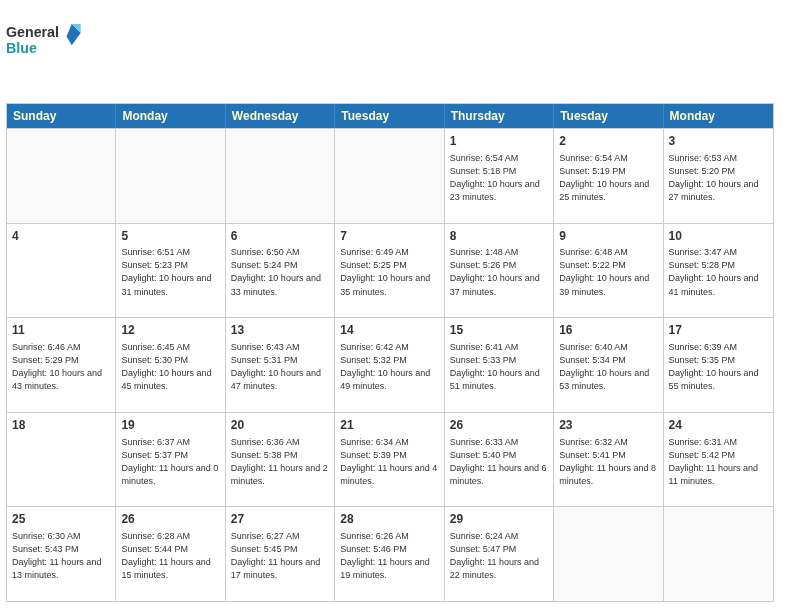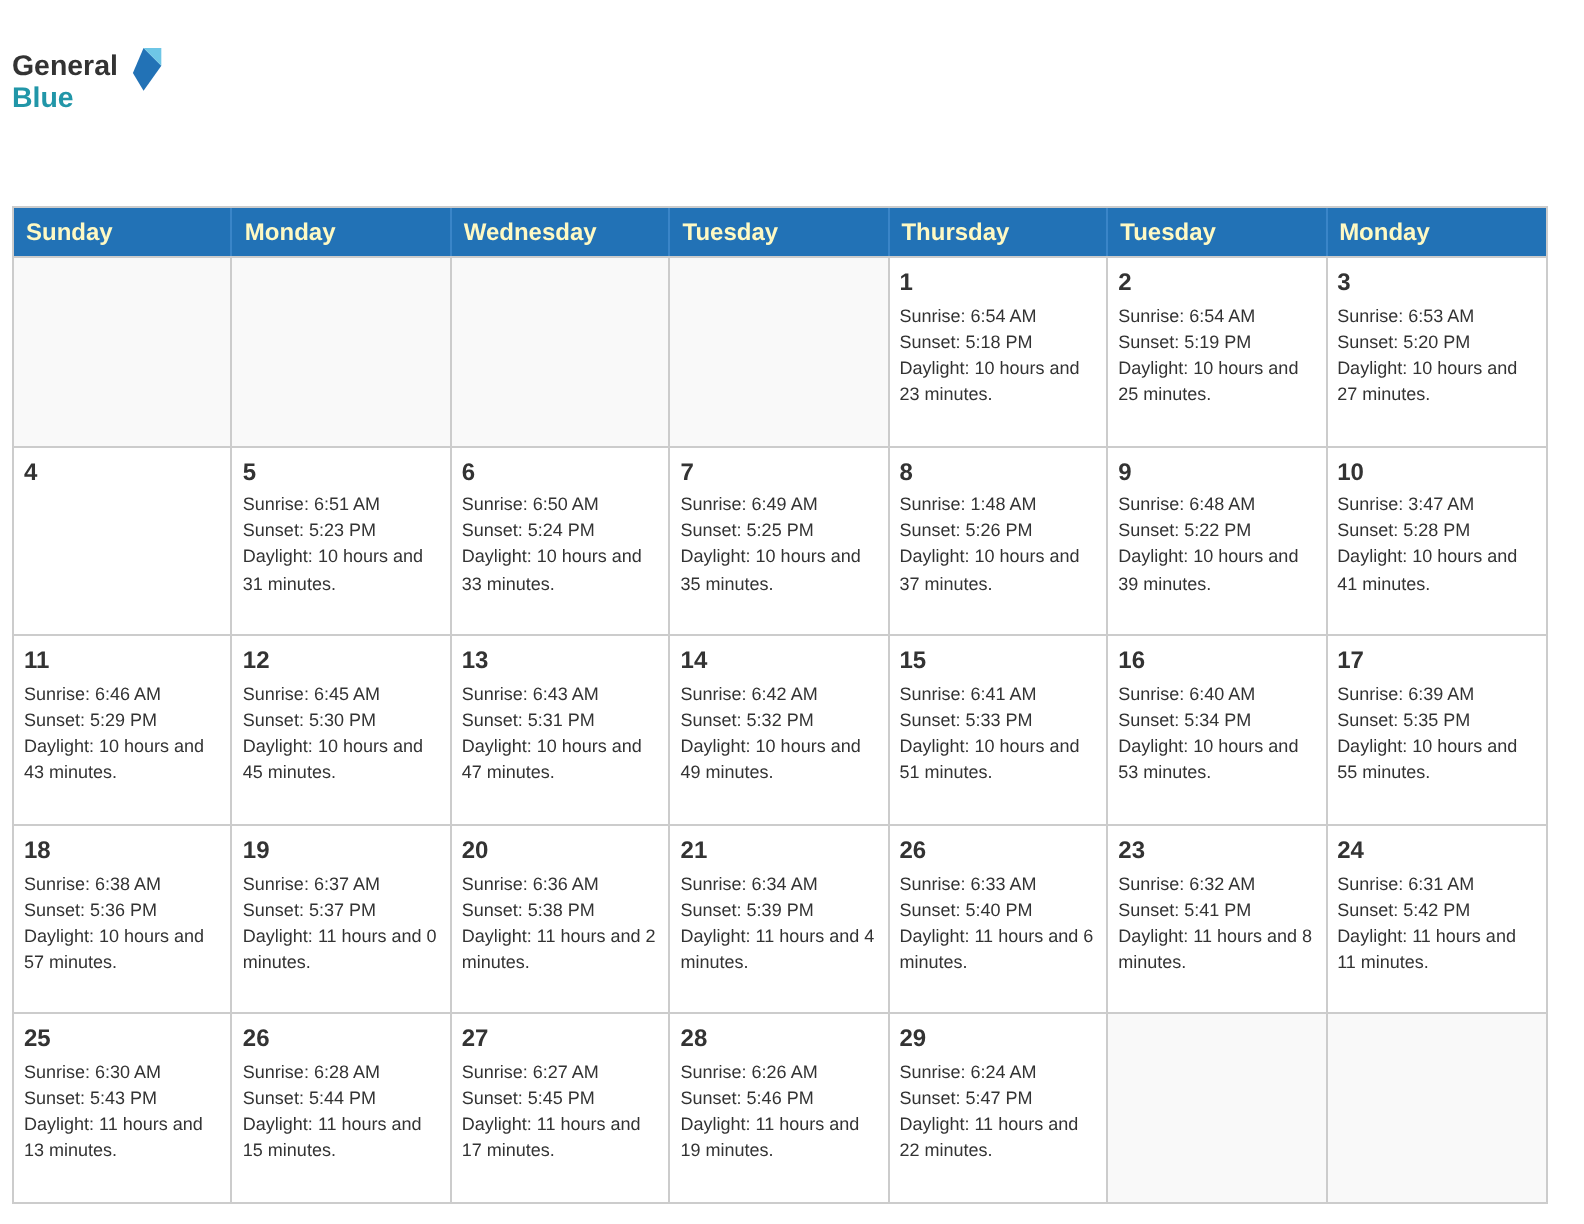--- a/index.html
+++ b/index.html
@@ -247,24 +247,20 @@
             <span class="day-num">17</span>
             <div class="cell-info">Sunrise: 6:39 AM
 Sunset: 5:35 PM
 Daylight: 10 hours
 and 55 minutes.</div>
           </div>
         </div>
         <div class="cal-row">
           <div class="cal-cell">
             <span class="day-num">18</span>
-            <div class="cell-info">Sunrise: 6:38 AM
-Sunset: 5:36 PM
-Daylight: 10 hours
-and 57 minutes.</div>
           </div>
           <div class="cal-cell">
             <span class="day-num">19</span>
             <div class="cell-info">Sunrise: 6:37 AM
 Sunset: 5:37 PM
 Daylight: 11 hours
 and 0 minutes.</div>
           </div>
           <div class="cal-cell">
             <span class="day-num">20</span>

